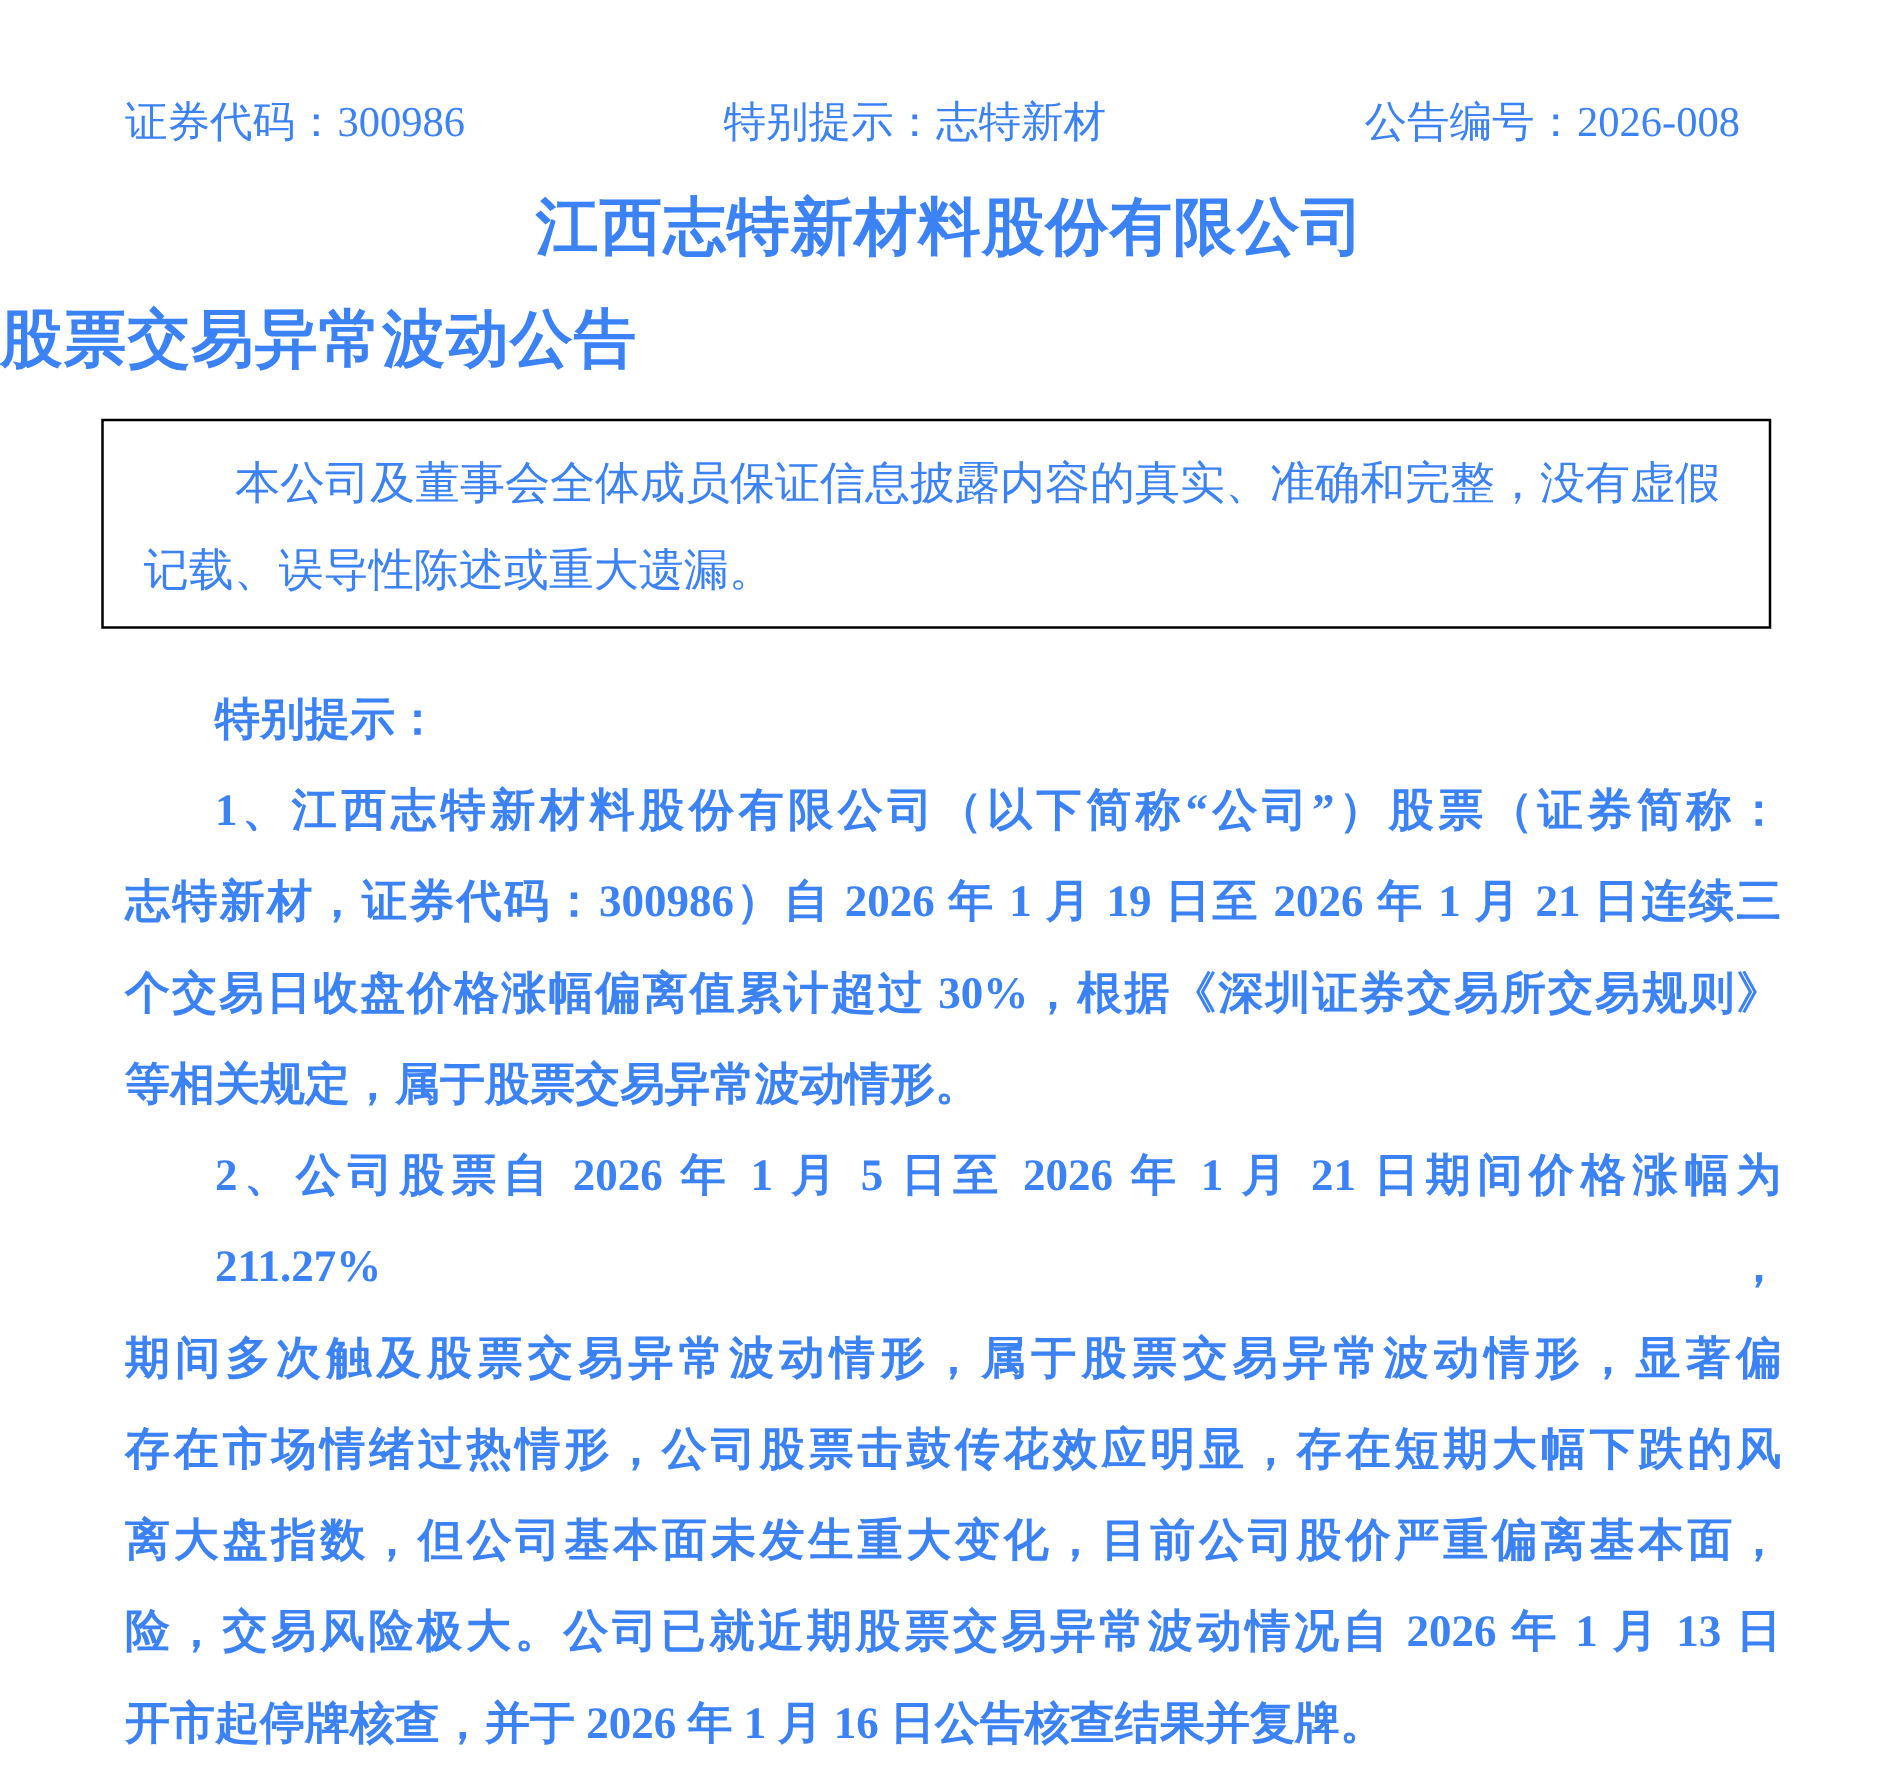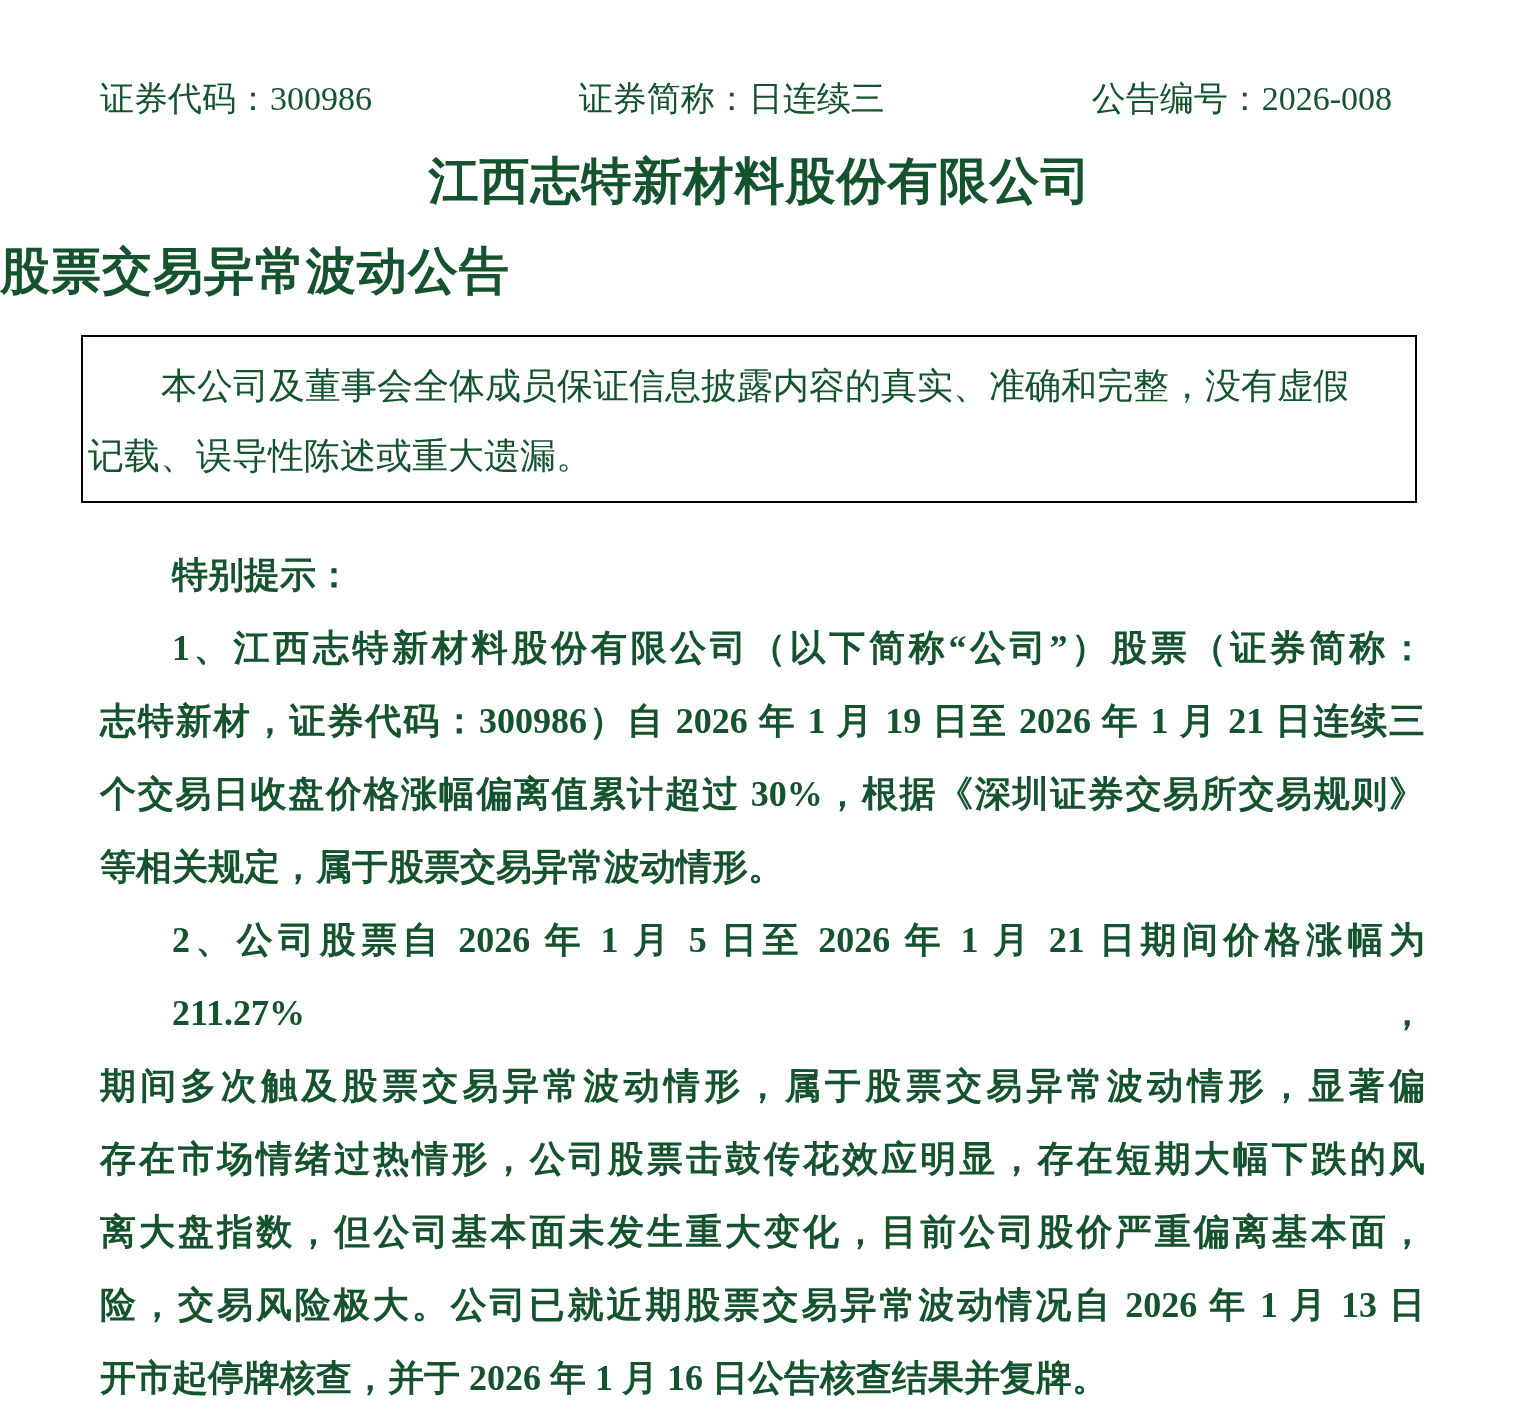--- a/index.html
+++ b/index.html
@@ -5,21 +5,21 @@
   html, body {
     margin: 0;
     padding: 0;
     background: #ffffff;
   }
   .page {
     position: relative;
     width: 1520px;
     height: 1412px;
     background: #ffffff;
-    color: #14532d;
+    color: #3b82f6;
     font-family: "Liberation Serif", "DejaVu Serif", serif;
     overflow: hidden;
     box-sizing: border-box;
   }
   
   .header-row {
     display: flex;
     justify-content: space-between;
     align-items: baseline;
     margin: 76px 128px 0 100px;
@@ -45,21 +45,21 @@
     font-weight: bold;
     letter-spacing: 1px;
   }
   
   .disclaimer-box {
     box-sizing: border-box;
     margin-left: 81px;
     margin-top: 38px;
     width: 1336px;
     border: 2px solid #000000;
-    padding: 14px 16px 10px 5px;
+    padding: 14px 16px 10px 32px;
   }
   .box-line {
     font-size: 36px;
     line-height: 70px;
     font-weight: normal;
     text-align: justify;
     white-space: nowrap;
   }
   .box-line.first {
     padding-left: 73px;
@@ -85,21 +85,21 @@
     text-align-last: left;
   }
 </style>
 </head>
 <body>
 
 <div class="page">
 
   <div class="header-row">
     <span>证券代码：300986</span>
-    <span>证券简称：日连续三</span>
+    <span>特别提示：志特新材</span>
     <span>公告编号：2026-008</span>
   </div>
 
   <div class="title-company">江西志特新材料股份有限公司</div>
   <div class="title-subject">股票交易异常波动公告</div>
 
   <div class="disclaimer-box">
     <div class="box-line first">本公司及董事会全体成员保证信息披露内容的真实、准确和完整，没有虚假</div>
     <div class="box-line">记载、误导性陈述或重大遗漏。</div>
   </div>

